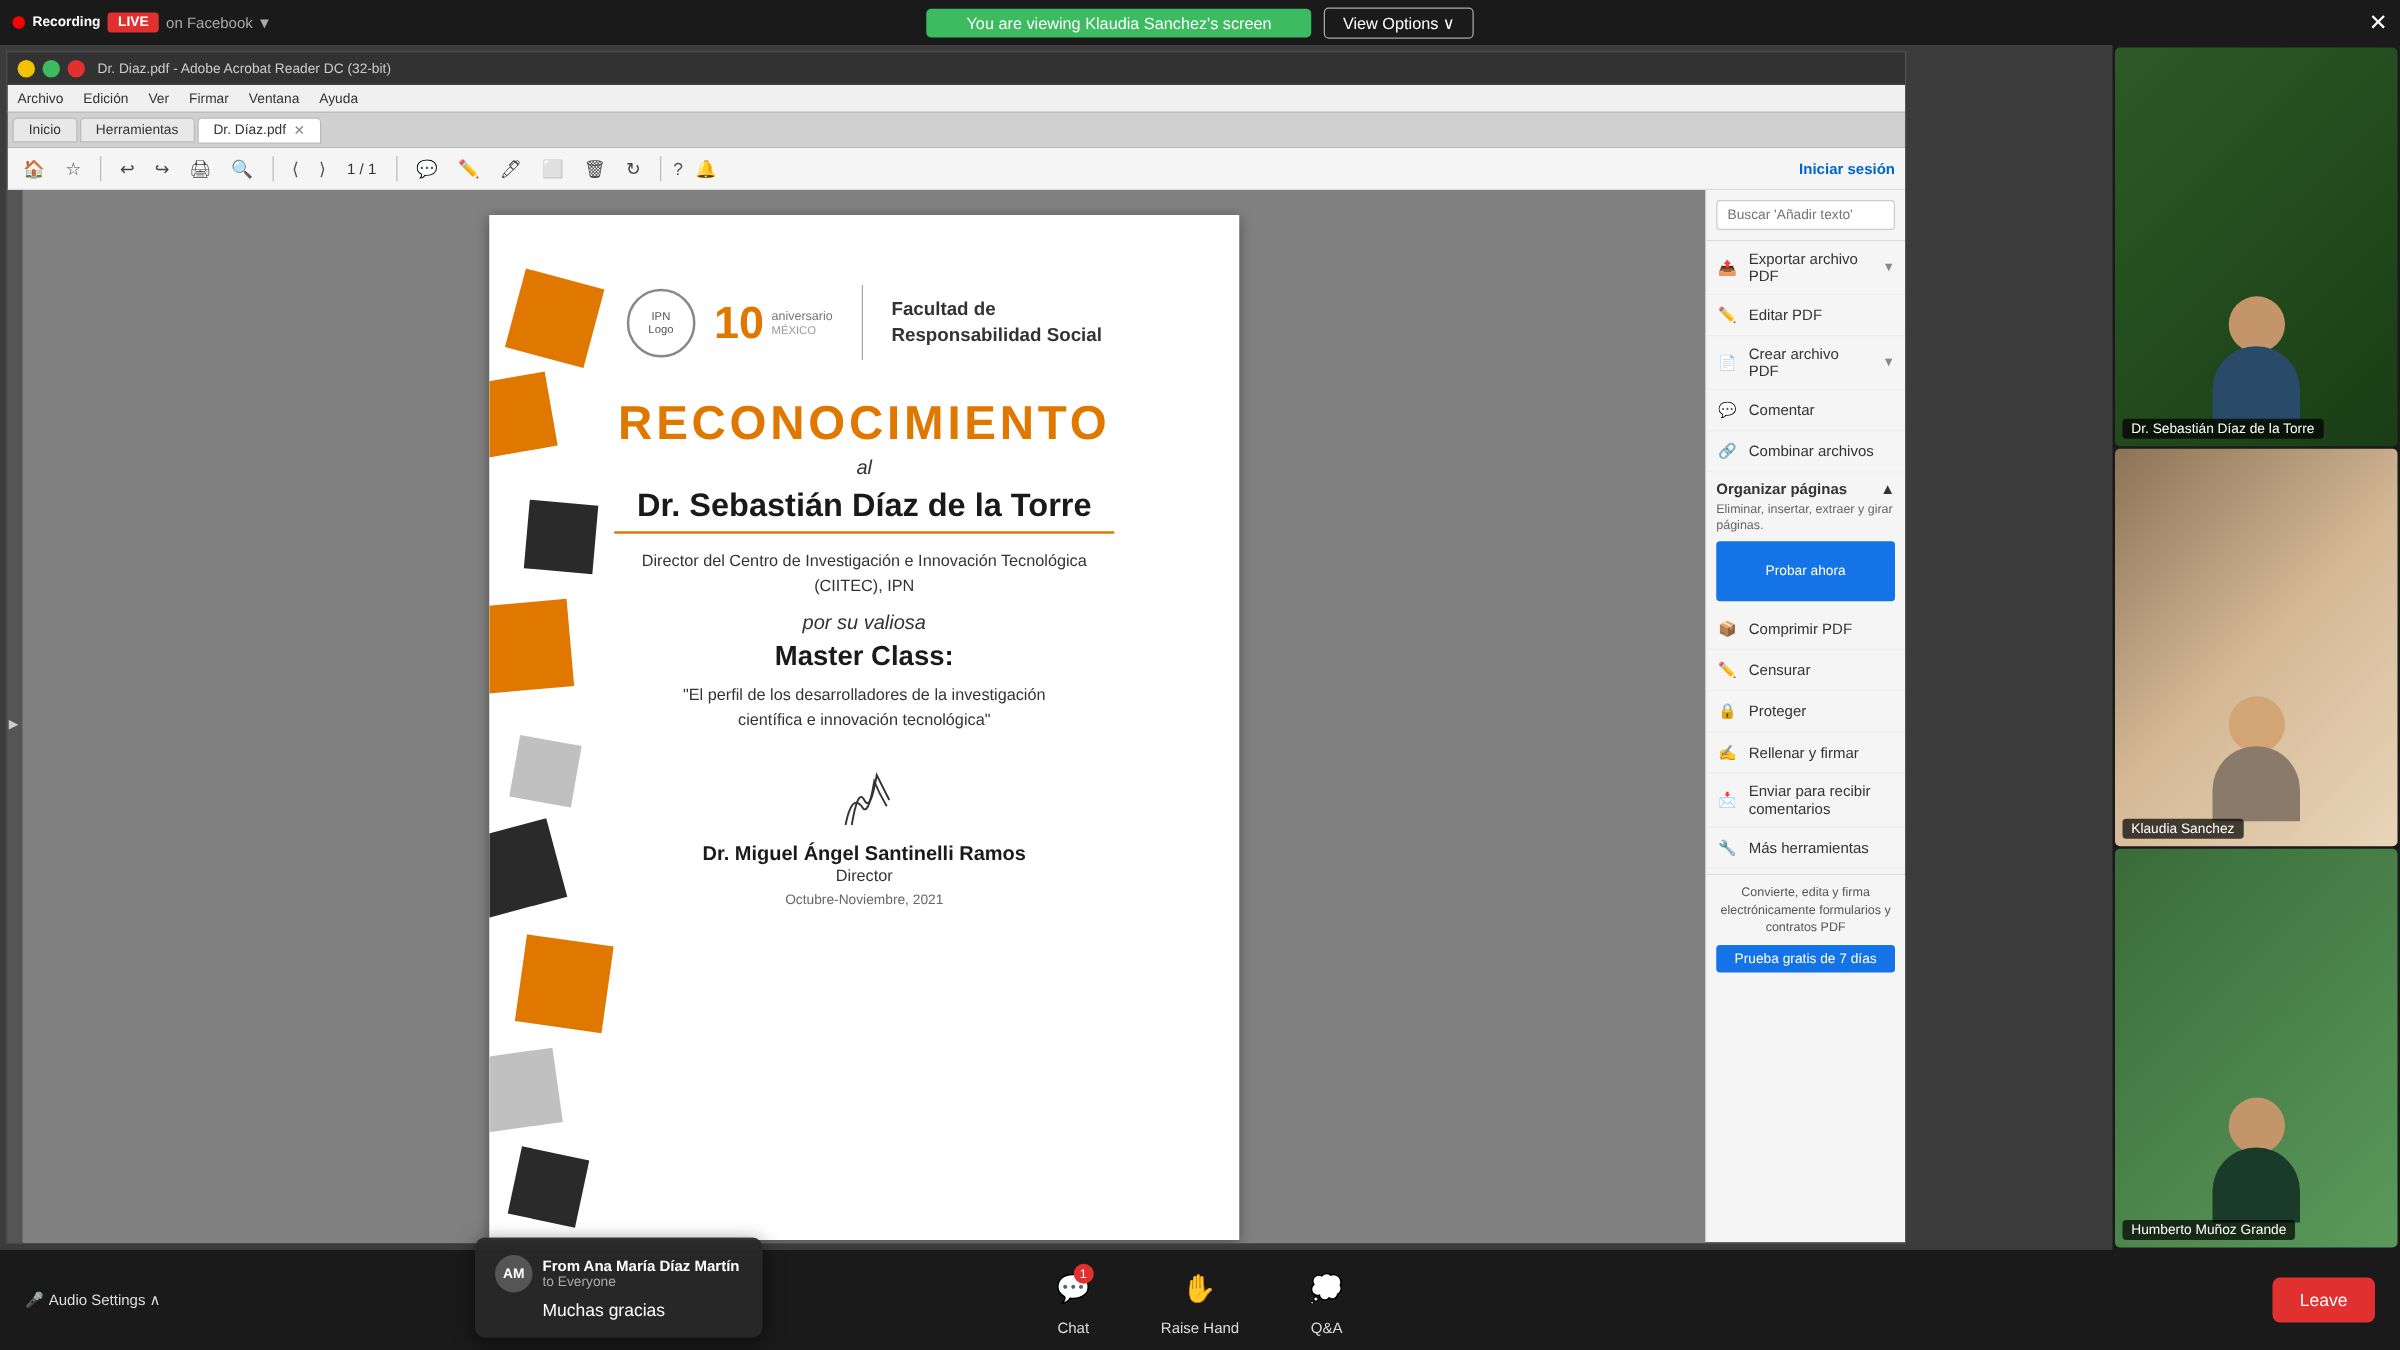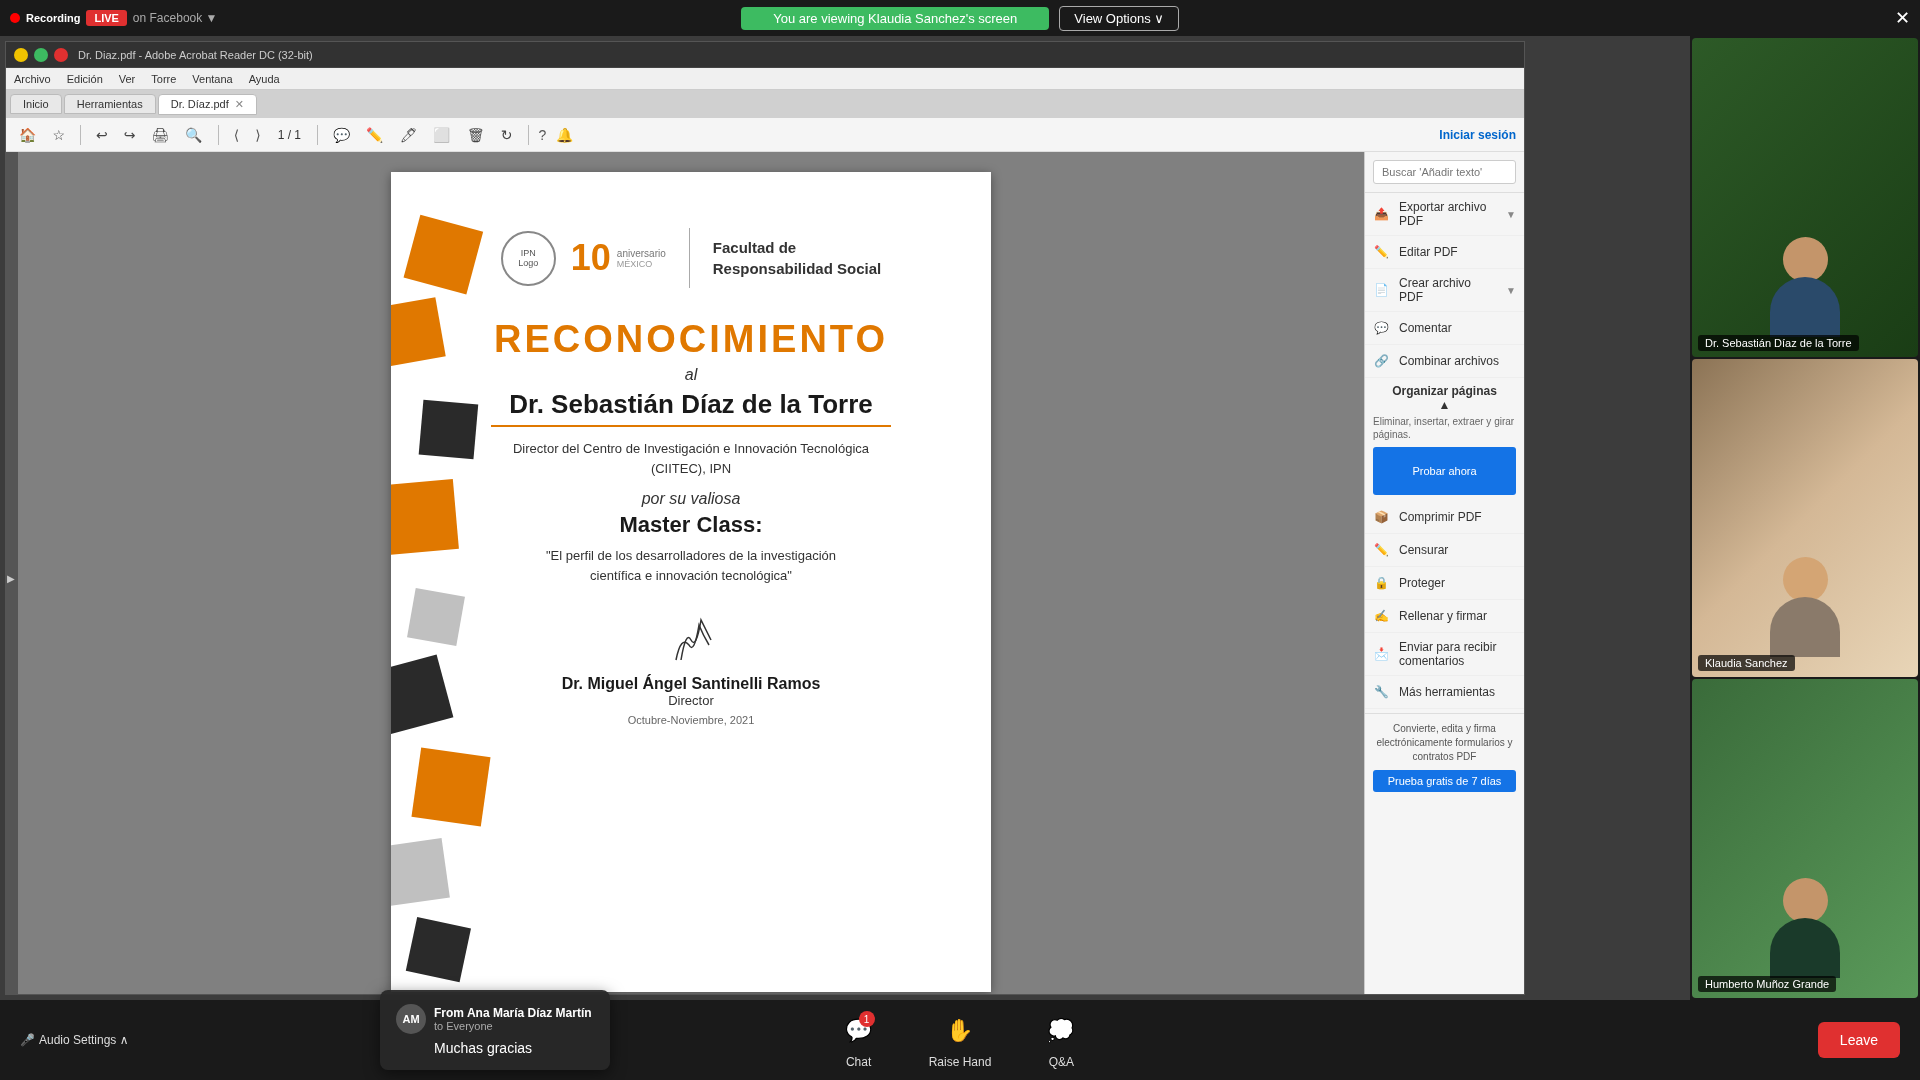--- a/index.html
+++ b/index.html
@@ -425,21 +425,20 @@
       background: #f5f5f5;
     }
     #organizar-title {
       font-size: 12px;
       font-weight: 600;
       color: #333;
       display: flex;
       align-items: center;
       justify-content: space-between;
       cursor: pointer;
-      flex-direction: column;
     }
     #organizar-desc {
       font-size: 10px;
       color: #666;
       margin-top: 3px;
       line-height: 1.3;
     }
     #probar-ahora-btn {
       background: #1473e6;
       color: white;
@@ -695,21 +694,21 @@
           <div class="win-ctrl win-maximize"></div>
           <div class="win-ctrl win-close"></div>
         </div>
         <span id="acrobat-title">Dr. Diaz.pdf - Adobe Acrobat Reader DC (32-bit)</span>
       </div>
 
       <div id="acrobat-menubar">
         <span class="menu-item">Archivo</span>
         <span class="menu-item">Edición</span>
         <span class="menu-item">Ver</span>
-        <span class="menu-item">Torre</span>
+        <span class="menu-item">Firmar</span>
         <span class="menu-item">Ventana</span>
         <span class="menu-item">Ayuda</span>
       </div>
 
       <div id="tab-bar">
         <div class="tab-item">
           <span>Inicio</span>
         </div>
         <div class="tab-item">
           <span>Herramientas</span>

